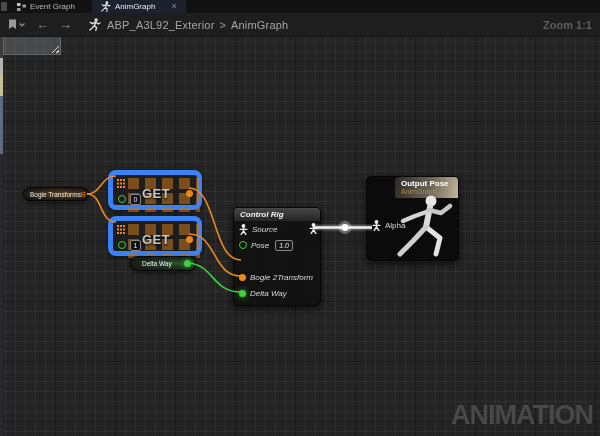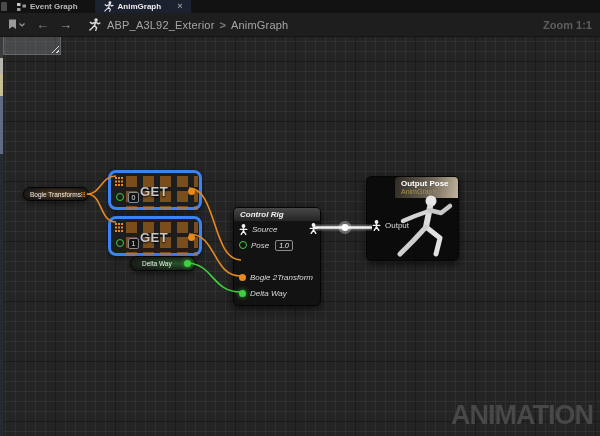--- a/index.html
+++ b/index.html
@@ -1,21 +1,21 @@
 <!DOCTYPE html>
 <html><head>
 <meta charset="utf-8">
 <style>
   html,body{margin:0;padding:0;background:#000;}
   .screen{position:relative;width:600px;height:436px;overflow:hidden;
     font-family:"Liberation Sans","DejaVu Sans",sans-serif;background:#242424;
     -webkit-font-smoothing:antialiased;}
   
   .tabbar{position:absolute;top:0;left:0;right:0;height:13px;background:#121212;
-    display:flex;align-items:stretch;z-index:40;font-weight:bold;}
+    display:flex;align-items:stretch;z-index:40;}
   .app-sliver{width:6px;height:9px;margin:2px 1px 0 1px;background:#4a4a4a;border-radius:1px;}
   .tab{display:flex;align-items:center;gap:4px;padding:0 9px;font-size:8px;color:#b9b9b9;}
   .tab.active{background:#1c2130;color:#ececec;margin-left:8px;}
   .tab .close{margin-left:12px;color:#8f8f8f;font-size:9px;line-height:1;}
   
   .toolbar{position:absolute;top:13px;left:0;right:0;height:23px;background:#1e1e1e;
     border-bottom:1px solid #141414;display:flex;align-items:center;z-index:38;}
   .tb-icon{display:flex;align-items:center;justify-content:center;}
   .nav-arrow{font-size:13px;line-height:1;padding:0 5px;}
   .back{color:#848484;} .fwd{color:#9c9c9c;}
@@ -48,21 +48,21 @@
   .node{position:absolute;z-index:10;box-sizing:border-box;}
   .pill{border-radius:8px;border:1px solid #050505;display:flex;align-items:center;
     color:#ebebeb;font-size:6.5px;box-shadow:0 2px 5px rgba(0,0,0,.55);}
   .bogie{left:23px;top:187px;width:66px;height:14px;padding:0 3px 0 6px;
     background:radial-gradient(ellipse at 55% 50%, rgba(205,125,40,.38), rgba(0,0,0,0) 75%),#1a1816;}
   .bogie .lbl{flex:1;white-space:nowrap;}
   .deltaway{left:130px;top:256px;width:66px;height:15px;padding:0 4px 0 11px;
     background:radial-gradient(ellipse at 70% 50%, rgba(70,205,70,.33), rgba(0,0,0,0) 75%),#181a18;}
   .deltaway .lbl{flex:1;}
   .getnode{width:94px;height:40px;left:108px;border-radius:8px;background:#1d1d1d;
-    border:3px solid #3b82f6;box-shadow:0 2px 6px rgba(0,0,0,.55);}
+    border:5px solid #3b82f6;box-shadow:0 2px 6px rgba(0,0,0,.55);}
   .get1{top:170px;} .get2{top:216px;}
   .get-pattern{position:absolute;left:15px;top:3px;}
   .get-title{position:absolute;left:29px;top:11px;font-size:13px;font-weight:bold;
     color:#c6c6c6;text-shadow:0 1px 2px #000;letter-spacing:.5px;}
   .pin-dot{width:7px;height:7px;border-radius:50%;}
   .dot-orange{background:#e8891d;}
   .dot-green{background:#3fcf3f;box-shadow:0 0 5px rgba(63,207,63,.8);}
   .ring-green{width:6px;height:6px;border-radius:50%;border:1.5px solid #3fcf3f;background:transparent;}
   .abs{position:absolute;}
   .idx-box{position:absolute;left:17px;top:19px;width:9px;height:9px;background:#121212;
@@ -219,21 +219,21 @@
   <div class="node outpose">
     <div class="outpose-header">
       <div class="outpose-title">Output Pose</div>
       <div class="outpose-sub">AnimGraph</div>
     </div>
     <div class="pin-row" style="top:40px">
       <svg width="9" height="11" viewBox="0 0 9 11">
         <circle cx="4.5" cy="2" r="1.9" fill="#f2f2f2"></circle>
         <path d="M4.5 4.2 L4.5 6.8 M1.2 5.4 L7.8 5.4 M4.5 6.8 L2.2 10.4 M4.5 6.8 L6.8 10.4" stroke="#f2f2f2" stroke-width="1.4" fill="none" stroke-linecap="round"></path>
       </svg>
-      <span>Output</span>
+      <span>Alpha</span>
     </div>
     <svg class="abs" style="right:3px;bottom:2px" width="64" height="66" viewBox="0 0 64 66">
       <circle cx="40" cy="9" r="5.5" fill="#e6e6e6"></circle>
       <path d="M39 15 L35 35" stroke="#dcdcdc" stroke-width="6" fill="none" stroke-linecap="round"></path>
       <path d="M38 19 L24 24 L12 29" stroke="#d4d4d4" stroke-width="4.5" fill="none" stroke-linecap="round" stroke-linejoin="round"></path>
       <path d="M38 18 L50 21 L59 14" stroke="#c8c8c8" stroke-width="4.5" fill="none" stroke-linecap="round" stroke-linejoin="round"></path>
       <path d="M35 35 L49 46 L45 62" stroke="#e2e2e2" stroke-width="5" fill="none" stroke-linecap="round" stroke-linejoin="round"></path>
       <path d="M35 35 L22 49 L9 62" stroke="#cfcfcf" stroke-width="5" fill="none" stroke-linecap="round" stroke-linejoin="round"></path>
     </svg>
   </div>

